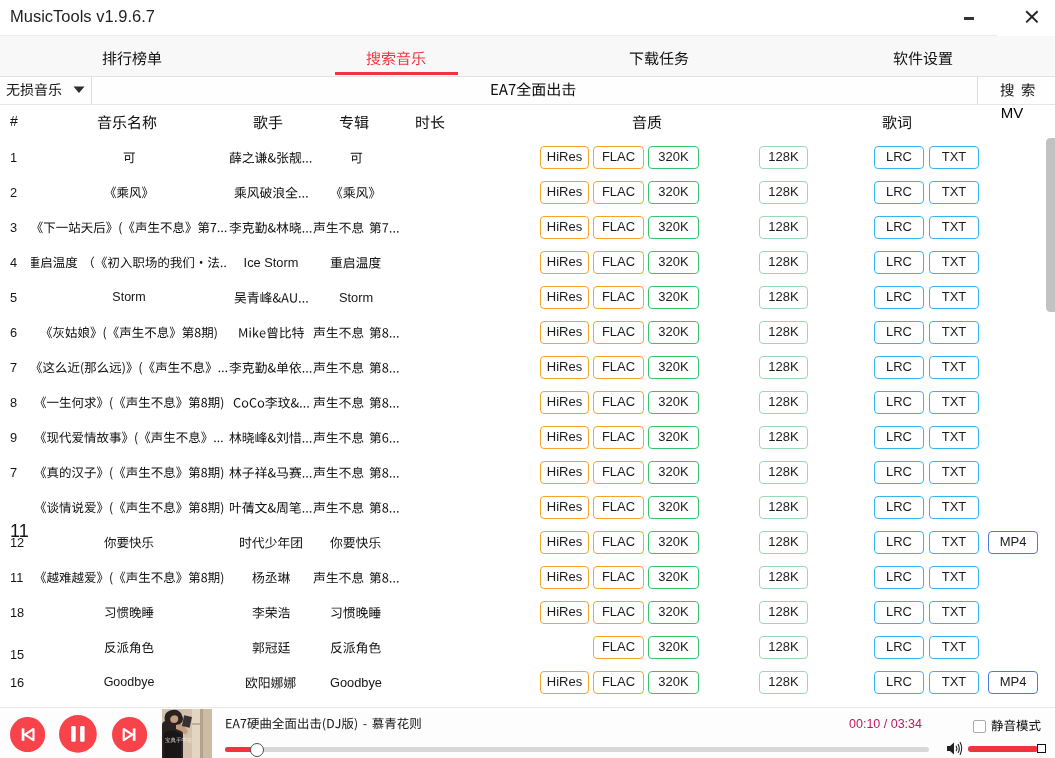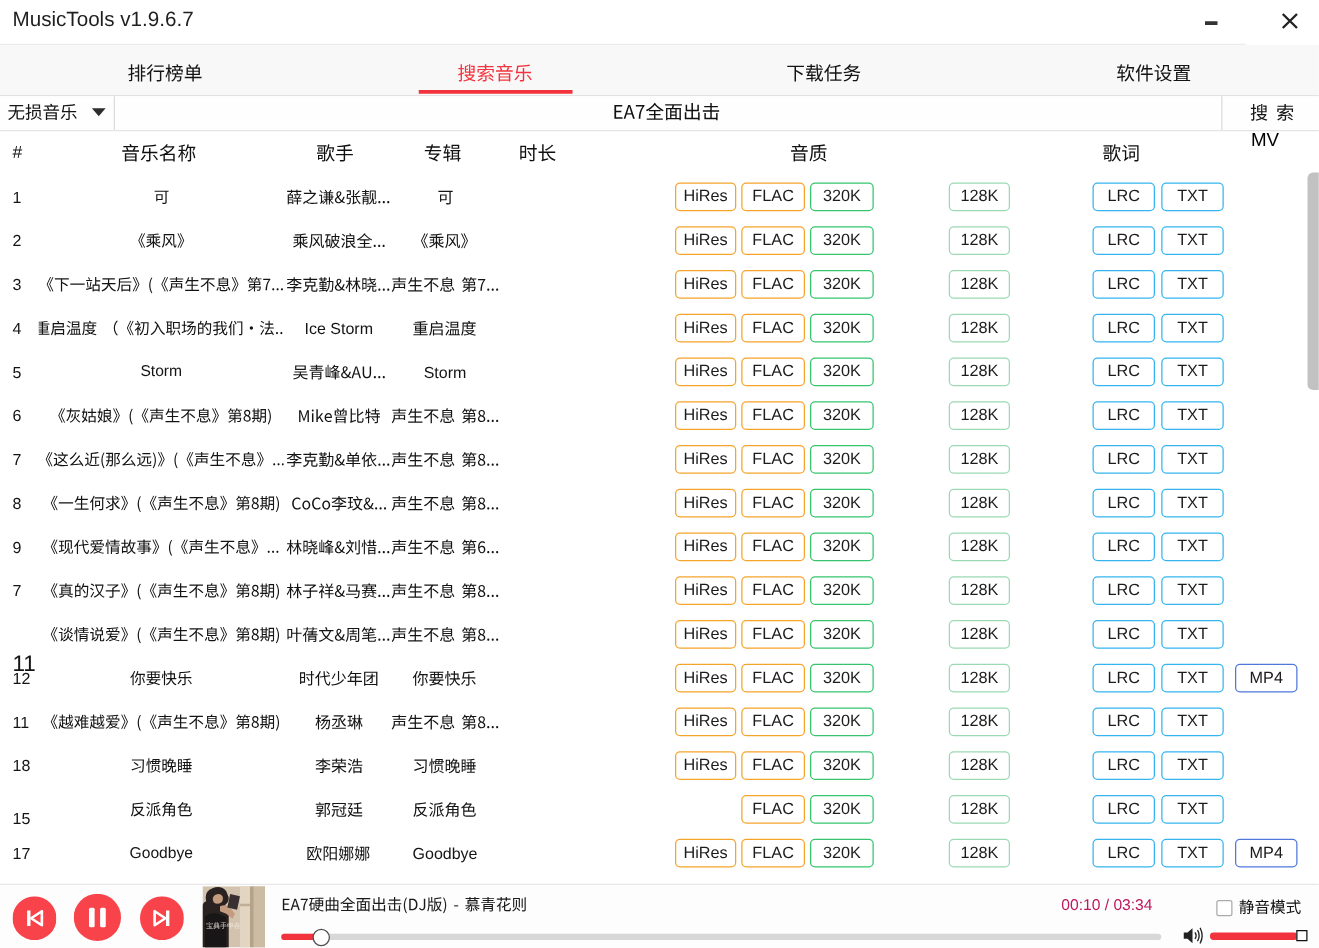--- a/index.html
+++ b/index.html
@@ -922,21 +922,21 @@
       <use href="#g147" x="1000"></use>
       <use href="#g148" x="2000"></use>
       <use href="#g149" x="3000"></use>
     </g>
   </svg>
 <div style="position:absolute;left:593.0px;top:636.0px;width:51.0px;height:23px;box-sizing:border-box;border:1.5px solid #f5a42b;border-radius:4px;background:#fff;font-size:13px;color:#1c1c1c;text-align:center;line-height:20px;">FLAC</div>
 <div style="position:absolute;left:648.0px;top:636.0px;width:51.0px;height:23px;box-sizing:border-box;border:1.5px solid #35c56f;border-radius:4px;background:#fff;font-size:13px;color:#1c1c1c;text-align:center;line-height:20px;">320K</div>
 <div style="position:absolute;left:759.0px;top:636.0px;width:49.0px;height:23px;box-sizing:border-box;border:1.5px solid #9ad9b3;border-radius:4px;background:#fff;font-size:13px;color:#1c1c1c;text-align:center;line-height:20px;">128K</div>
 <div style="position:absolute;left:874.0px;top:636.0px;width:50.0px;height:23px;box-sizing:border-box;border:1.5px solid #35b5ef;border-radius:4px;background:#fff;font-size:13px;color:#1c1c1c;text-align:center;line-height:20px;">LRC</div>
 <div style="position:absolute;left:929.0px;top:636.0px;width:50.0px;height:23px;box-sizing:border-box;border:1.5px solid #35b5ef;border-radius:4px;background:#fff;font-size:13px;color:#1c1c1c;text-align:center;line-height:20px;">TXT</div>
-<div style="position:absolute;font-size:12.8px;color:#141414;white-space:nowrap;line-height:16.0px;height:16.0px;left:10.0px;top:674.5px;">17</div>
+<div style="position:absolute;font-size:12.8px;color:#141414;white-space:nowrap;line-height:16.0px;height:16.0px;left:10.0px;top:674.5px;">16</div>
 <div style="position:absolute;font-size:12.5px;color:#141414;white-space:nowrap;line-height:15.6px;height:15.6px;left:129.0px;top:674.7px;transform:translateX(-50%);">Goodbye</div>
 <svg style="position:absolute;left:245.4px;top:672.9px;overflow:visible" width="53.2" height="19.2">
     <g transform="translate(0.00 14.51) scale(0.01280 -0.01280)" fill="#141414">
       <use href="#g153" x="0"></use>
       <use href="#g154" x="1000"></use>
       <use href="#g155" x="2000"></use>
       <use href="#g155" x="3000"></use>
     </g>
   </svg>
 <div style="position:absolute;font-size:12.8px;color:#141414;white-space:nowrap;line-height:16.0px;height:16.0px;left:356.0px;top:674.5px;transform:translateX(-50%);">Goodbye</div>

